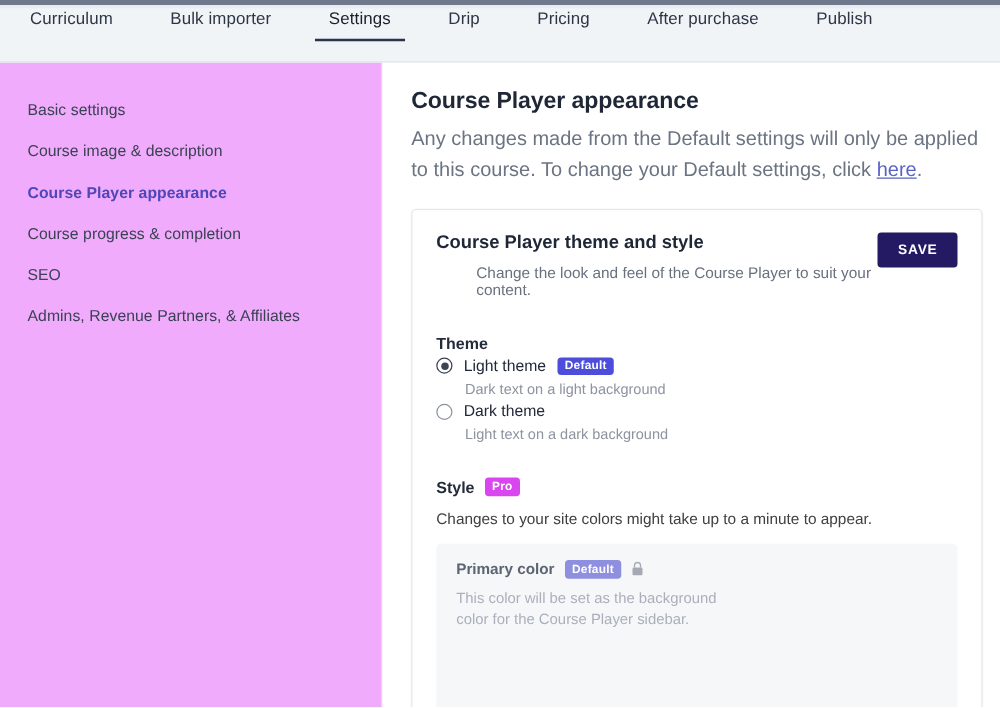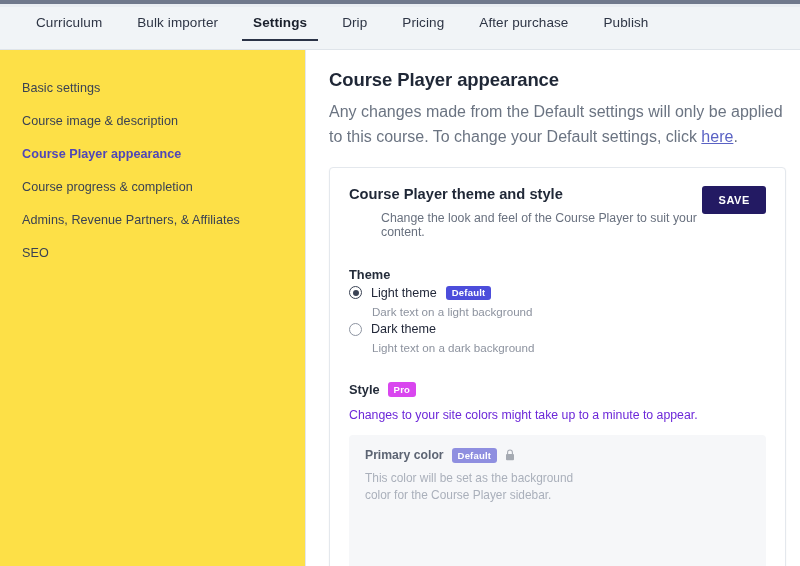--- a/index.html
+++ b/index.html
@@ -36,36 +36,37 @@
     width: 100%;
     background: #e9edf2;
   }
 
   
   .tabbar {
     position: relative;
     height: 43px;
     background: #f1f4f7;
     display: flex;
-    align-items: center;
-    padding-left: 36px;
+    align-items: flex-start;
+    padding-left: 24px;
     border-bottom: 1px solid #dfe4ea;
+    gap: 11px;
   }
   .tab {
     position: relative;
     font-size: 13.5px;
     color: #2e3545;
     padding: 0 0 11px 0;
     margin-right: 35px;
     cursor: pointer;
     white-space: nowrap;
     letter-spacing: .1px;
   }
   .tab.active {
-    font-weight: 700;
+    font-weight: 400;
     color: #1a202c;
   }
   .tab.active::after {
     content: "";
     position: absolute;
     left: -11px;
     right: -11px;
     bottom: 0;
     height: 2px;
     background: #2b3347;
@@ -77,21 +78,21 @@
     height: calc(566px - 50px);
     background: #ffffff;
   }
 
   
   .sidenav {
     width: 306px;
     flex: 0 0 306px;
     border-right: 1px solid #e3e7ec;
     padding: 21px 0 0 22px;
-    background: #fde047;
+    background: #f0abfc;
   }
   .side-item {
     font-size: 12.6px;
     color: #3a4253;
     padding: 9.5px 0;
     cursor: pointer;
     letter-spacing: .05px;
   }
   .side-item.active {
     color: #4f46b8;
@@ -226,21 +227,21 @@
   .radio-help {
     margin: 5px 0 0 23px;
     font-size: 11.6px;
     color: #8d939f;
   }
 
   
   .style-desc {
     margin-top: 11px;
     font-size: 12.3px;
-    color: #6d28d9;
+    color: #404040;
   }
 
   .setting-panel {
     margin-top: 13px;
     background: #f6f7f9;
     border-radius: 4px;
     padding: 13px 16px 15px 16px;
     display: flex;
     align-items: flex-start;
     justify-content: space-between;
@@ -323,22 +324,22 @@
     <div class="tab">Publish</div>
   </div>
 
   <div class="body-split">
 
     <div class="sidenav">
       <div class="side-item">Basic settings</div>
       <div class="side-item">Course image &amp; description</div>
       <div class="side-item active">Course Player appearance</div>
       <div class="side-item">Course progress &amp; completion</div>
+      <div class="side-item">SEO</div>
       <div class="side-item">Admins, Revenue Partners, &amp; Affiliates</div>
-      <div class="side-item">SEO</div>
     </div>
 
     <div class="content">
 
       <div class="page-title">Course Player appearance</div>
 
       <div class="page-sub"><span>Any changes made from the Default settings will only be applied to this course. To change your Default settings, click </span><a href="#">here</a><span>.</span></div>
 
       <div class="card">
 

